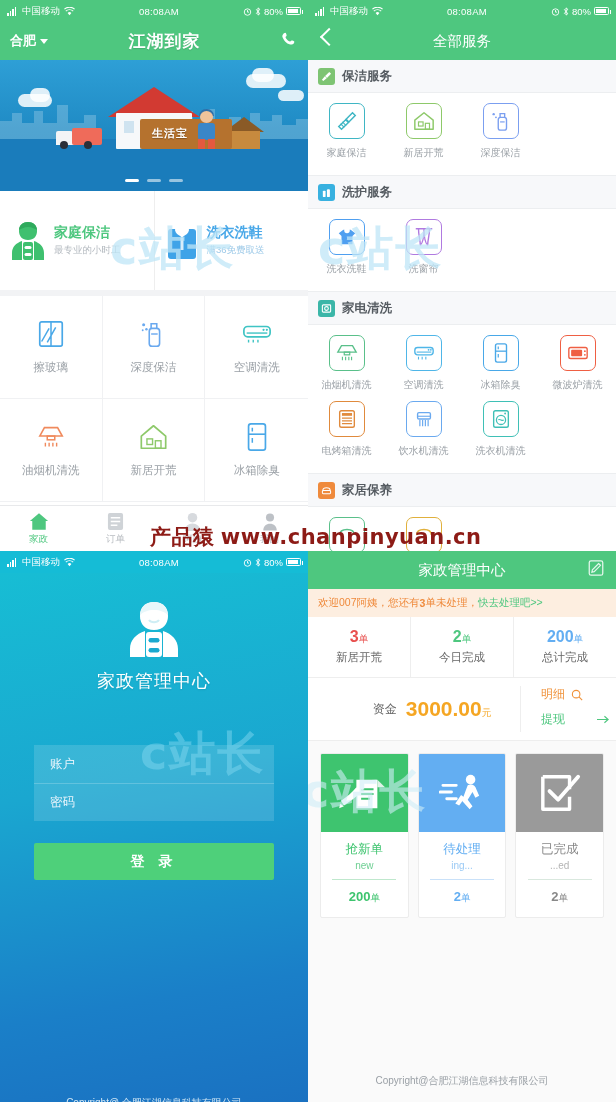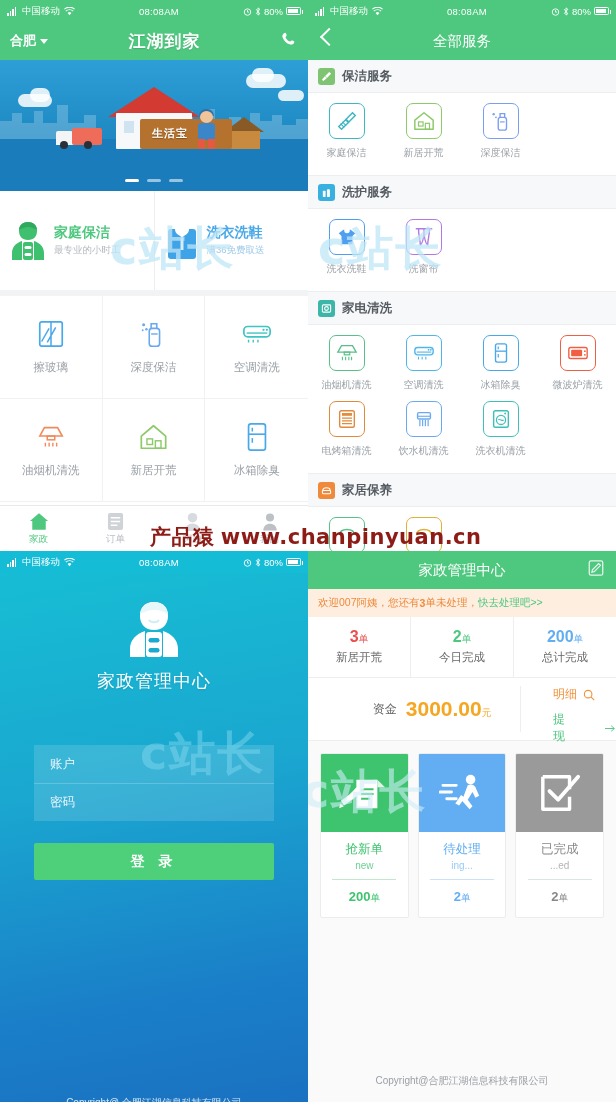--- a/index.html
+++ b/index.html
@@ -146,21 +146,21 @@
   .stat + .stat{border-left:1px solid #eee;}
   .stat-n{font-size:16px;font-weight:bold;}
   .stat-u{font-size:9.5px;font-weight:normal;}
   .stat-l{font-size:11.5px;color:#666;margin-top:4px;}
   .money{display:flex;background:#fff;height:62px;align-items:center;border-bottom:1px solid #eee;}
   .money-left{flex:1;display:flex;align-items:center;justify-content:center;gap:9px;margin-left:36px;}
   .money-lab{font-size:12px;color:#666;}
   .money-val{font-size:21px;color:#f5a623;font-weight:bold;}
   .money-unit{font-size:9.5px;color:#f5a623;}
   .money-right{width:96px;border-left:1px solid #eee;height:46px;display:flex;
-     flex-direction:column;justify-content:flex-start;gap:8px;padding-left:32px;box-sizing:border-box;}
+     flex-direction:column;justify-content:flex-start;gap:8px;padding-left:20px;box-sizing:border-box;}
   .mr-row{display:flex;align-items:center;gap:6px;font-size:12px;}
   .mr-row.detail{color:#f0923a;}
   .mr-row.draw{color:#4ec77f;gap:32px;}
 
   .cards{display:flex;gap:9px;padding:12px 12px 0;}
   .card{flex:1;background:#fff;border:1px solid #ececec;border-radius:2px;overflow:hidden;
         display:flex;flex-direction:column;align-items:center;}
   .card-top{width:100%;height:78px;display:flex;align-items:center;justify-content:center;}
   .card-t{font-size:12.5px;margin-top:9px;text-align:center;}
   .card-s{font-size:10px;margin-top:2px;}

